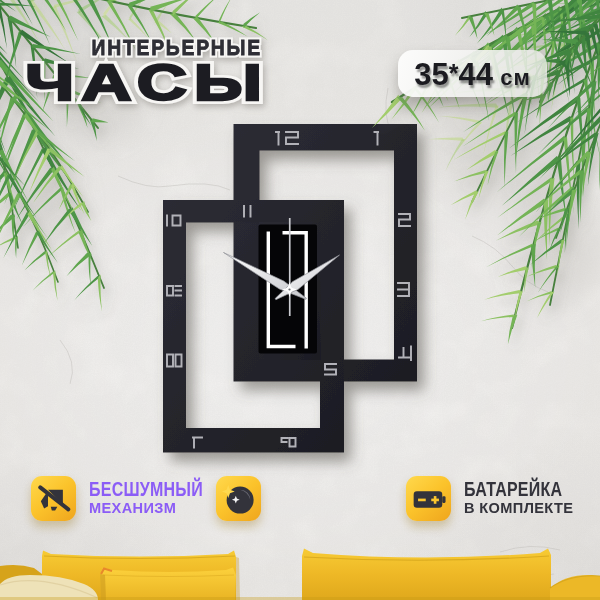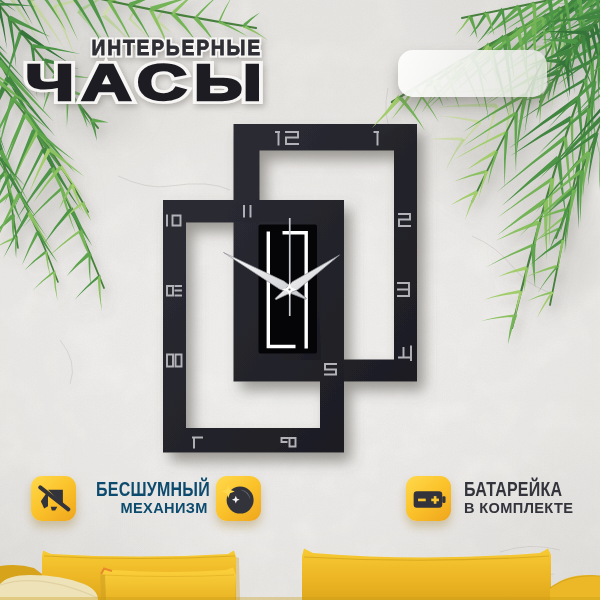--- a/index.html
+++ b/index.html
@@ -517,32 +517,35 @@
 
   <text x="269" y="100.5" text-anchor="end" font-family="Liberation Sans,sans-serif" font-weight="bold" font-size="50.5" letter-spacing="5" fill="none" stroke="#f7f6f4" stroke-width="8" transform="translate(269 0) scale(1.38 1) translate(-269 0)">ЧАСЫ</text>
   <text x="269" y="100.5" text-anchor="end" font-family="Liberation Sans,sans-serif" font-weight="bold" font-size="50.5" letter-spacing="5" fill="#1d1d22" stroke="#1d1d22" stroke-width="2.4" transform="translate(269 0) scale(1.38 1) translate(-269 0)">ЧАСЫ</text>
  </g>
 </svg>
 
 <div class="abs" style="left:398px;top:50px;width:149px;height:47px;border-radius:15px;
  background:linear-gradient(115deg, rgba(253,253,252,0.97) 0%, rgba(241,241,239,0.90) 55%, rgba(226,229,222,0.82) 100%);
  box-shadow:0 8px 14px rgba(95,92,84,0.38);"></div>
 
+<div class="abs" style="left:398px;top:50px;width:149px;height:47px;line-height:47px;
+ text-align:center;font-weight:bold;color:#1b1b20;font-size:31px;letter-spacing:0px;
+ text-shadow:1.5px 2.5px 2px rgba(0,0,0,0.4);">35<span style="font-size:25px;vertical-align:3px;">*</span>44<span style="font-size:22px;letter-spacing:1px;"> см</span></div>
 
 <div class="abs" style="left:31px;top:476px;width:45px;height:45px;border-radius:11px;background:linear-gradient(140deg,#ffd94d 0%,#fbc32b 48%,#efa51d 100%);box-shadow:0 6px 10px rgba(150,110,10,0.30);"></div>
 <svg class="abs" style="left:31px;top:476px" width="45" height="45" viewBox="0 0 45 45">
  <g fill="#33333b" transform="translate(22.5 22.5) scale(1.1) translate(-22.5 -22.5)">
   <path d="M17.5 14.5 L31 14.5 L31 28 Z"></path>
   <path d="M11 25 L17.5 15.5 L17.5 29.5 L14 31.5 Z"></path>
   <path d="M20 30 L26 30 L24 33.5 L21 33.5 Z"></path>
   <rect x="5" y="20.2" width="36" height="3.6" rx="1.8" transform="rotate(38 22.5 22.5)"></rect>
  </g>
 </svg>
 
-<div class="abs" style="left:89px;top:480px;width:160px;color:#0c4a6e;text-align:center;">
+<div class="abs" style="left:89px;top:480px;width:160px;color:#8b5cf6;">
  <div style="font-weight:bold;font-size:20px;line-height:19px;letter-spacing:0.3px;transform:scaleX(0.80);transform-origin:0 0;white-space:nowrap;">БЕСШУМНЫЙ</div>
  <div style="font-weight:bold;font-size:15.5px;line-height:15px;letter-spacing:0.4px;margin-top:1px;transform:scaleX(0.94);transform-origin:0 0;white-space:nowrap;">МЕХАНИЗМ</div>
 </div>
 
 <div class="abs" style="left:216px;top:476px;width:45px;height:45px;border-radius:11px;background:linear-gradient(140deg,#ffd94d 0%,#fbc32b 48%,#efa51d 100%);box-shadow:0 6px 10px rgba(150,110,10,0.30);"></div>
 <svg class="abs" style="left:216px;top:476px" width="45" height="45" viewBox="0 0 45 45">
  <g transform="translate(22.5 22.5) scale(1.08) translate(-22.5 -22.5)">
         <circle cx="24" cy="24" r="12.5" fill="#33333b"></circle>
  <path d="M24 14.5 A 9.5 9.5 0 0 1 33.5 24 A 13 13 0 0 0 24 14.5" fill="#6a6a74"></path>
  <path d="M13 10 L14.6 14.4 L19 16 L14.6 17.6 L13 22 L11.4 17.6 L7 16 L11.4 14.4 Z" fill="#ffd84e"></path>

